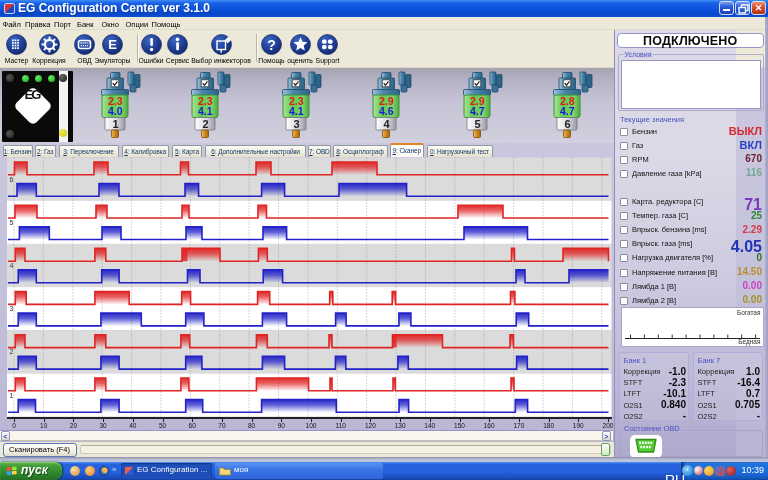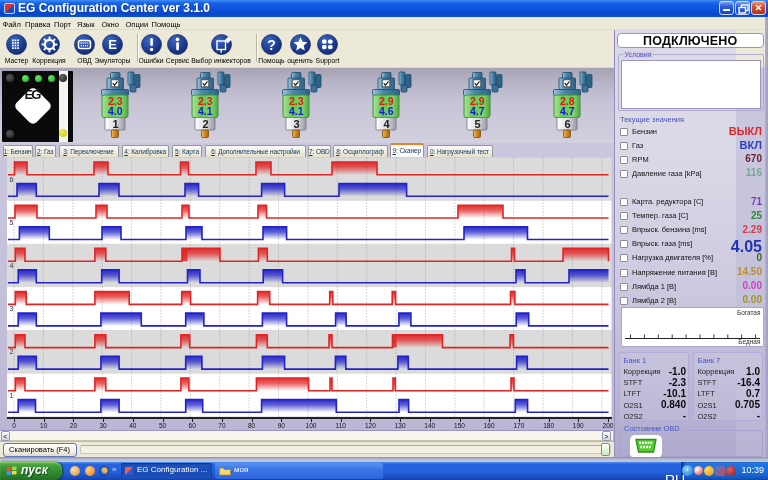--- a/index.html
+++ b/index.html
@@ -98,21 +98,21 @@
         <rect x="4.5" y="2" width="6.5" height="5.5" fill="none" stroke="#fff" stroke-width="1.4"></rect>
         <rect x="2" y="4.5" width="6.5" height="5.5" fill="#2a59d8" stroke="#fff" stroke-width="1.4"></rect>
       </svg>
     </div>
     <div id="bclose" class="wbtn abs">✕</div>
   </div>
 <div id="menu" class="abs">
     <span style="left:2.5px">Файл</span>
     <span style="left:25px">Правка</span>
     <span style="left:54px">Порт</span>
-    <span style="left:77px">Язык</span>
+    <span style="left:77px">Банк</span>
     <span style="left:101.5px">Окно</span>
     <span style="left:125.5px">Опции</span>
     <span style="left:151.5px">Помощь</span>
   </div>
 <div id="tbar" class="abs"><svg width="0" height="0">
       <defs>
         <radialGradient id="cg" cx="0.38" cy="0.3" r="0.9">
           <stop offset="0" stop-color="#3d68c4"></stop>
           <stop offset="0.55" stop-color="#1c3a8e"></stop>
           <stop offset="1" stop-color="#101f52"></stop>
@@ -506,21 +506,21 @@
       <div class="rv" style="color:#6b2030;font-size:10px">670</div>
     </div>
     <div class="row" style="top:137.3px">
       <div class="cb"></div>
       <div class="rl">Давление газа [kPa]</div>
       <div class="rv" style="color:#74a896;font-size:10px">116</div>
     </div>
     <div class="row" style="top:165.5px">
       <div class="cb"></div>
       <div class="rl">Карта. редуктора [C]</div>
-      <div class="rv" style="color:#7b38c0;font-size:10px">71</div>
+      <div class="rv" style="color:#7b38c0;font-size:16px">71</div>
     </div>
     <div class="row" style="top:179.6px">
       <div class="cb"></div>
       <div class="rl">Темпер. газа [C]</div>
       <div class="rv" style="color:#2c8a38;font-size:10px">25</div>
     </div>
     <div class="row" style="top:193.7px">
       <div class="cb"></div>
       <div class="rl">Впрыск. бензина [ms]</div>
       <div class="rv" style="color:#d23c48;font-size:10px">2.29</div>

